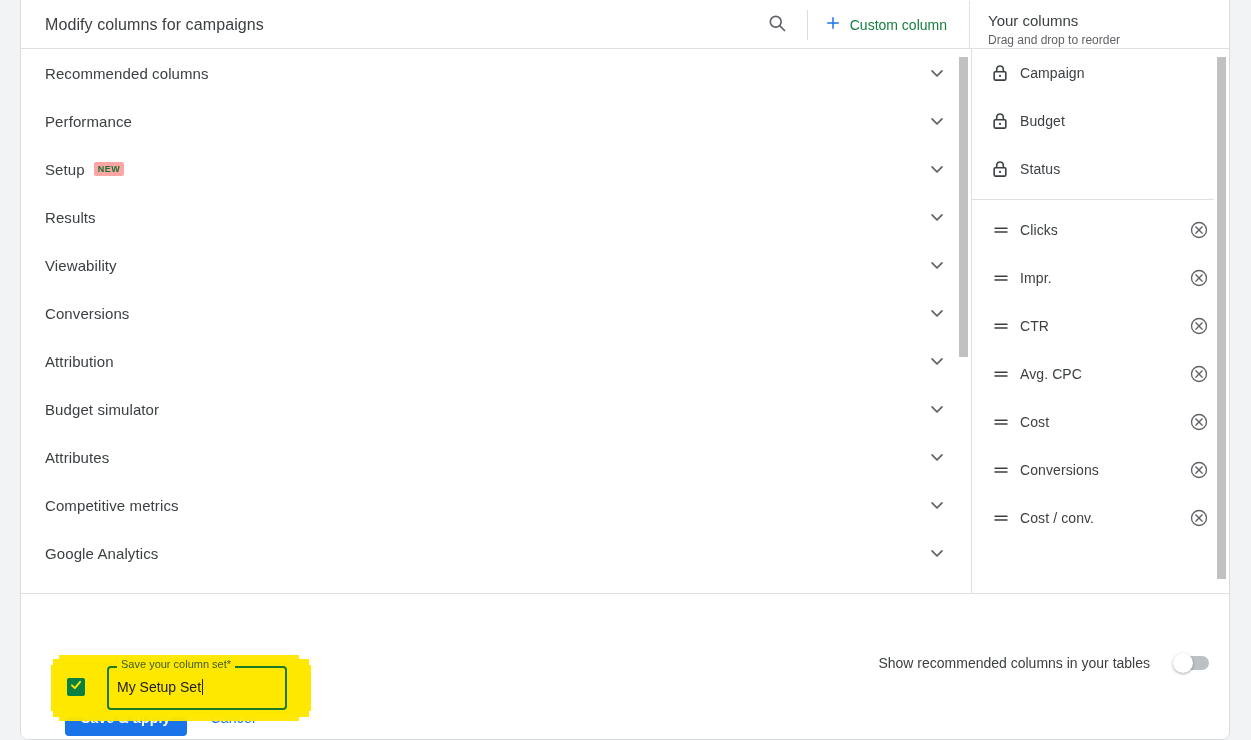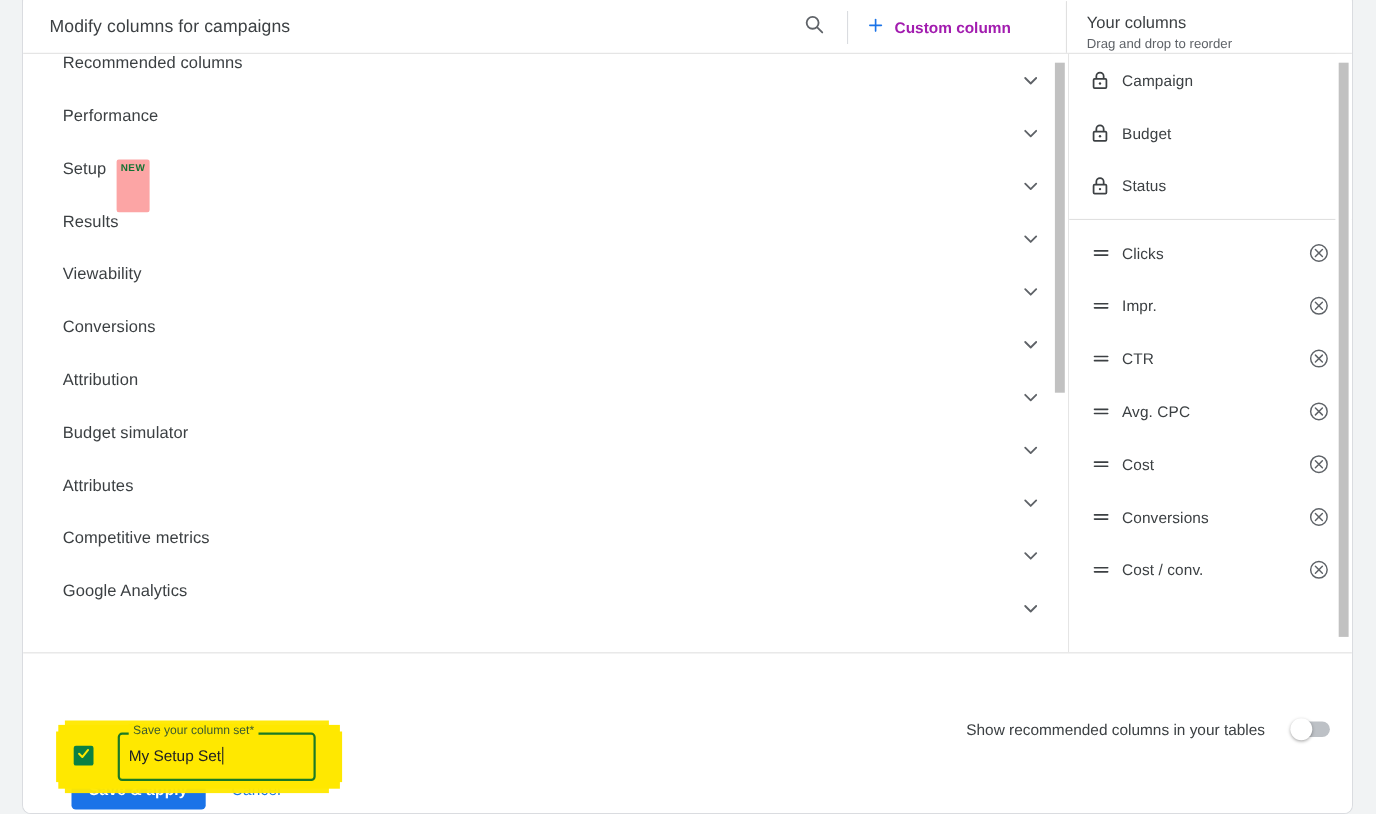--- a/index.html
+++ b/index.html
@@ -20,38 +20,37 @@
     overflow: hidden;
   }
 
   
   .header {
     position: absolute; left: 0; top: 48px;
     width: 1208px; height: 48px;
     display: flex; align-items: center;
     border-bottom: 1px solid #e0e0e0;
     background: #fff;
-    gap: 28px;
   }
   .header-title {
     margin-left: 24px;
     font-size: 16px; color: #3c4043; letter-spacing: .1px;
   }
   .header-tools {
     margin-left: auto; display: flex; align-items: center; height: 100%;
   }
   .search-btn {
     width: 44px; height: 44px;
     display: flex; align-items: center; justify-content: center;
     cursor: pointer;
   }
   .tool-divider { width: 1px; height: 30px; background: #dadce0; margin: 0 8px; }
   .custom-column {
     display: flex; align-items: center; gap: 8px;
-    color: #a21caf; font-size: 14px; font-weight: 700;
+    color: #15803d; font-size: 14px; font-weight: 400;
     padding: 0 22px 0 8px; cursor: pointer; white-space: nowrap;
   }
   .header-rightpane {
     width: 260px; height: 100%;
     border-left: 1px solid #e0e0e0;
     padding: 10px 0 0 18px;
   }
   .rp-title { font-size: 15px; color: #3c4043; line-height: 19px; }
   .rp-sub { font-size: 12px; color: #5f6368; margin-top: 3px; }
 
@@ -63,22 +62,22 @@
   }
   .left-pane {
     position: relative;
     width: 951px; height: 100%;
     border-right: 1px solid #e0e0e0;
     background: #fff;
   }
   .cat-row {
     position: relative;
     height: 48px;
-    display: flex; 
-    padding: 0 40px 0 36px;
+    display: flex; align-items: center;
+    padding: 0 40px 0 24px;
     cursor: pointer;
   }
   .cat-label {
     font-size: 15px; color: #3c4043; letter-spacing: .1px;
   }
   .badge-new {
     display: inline-block;
     margin-left: 9px;
     background: #fca5a5; color: #137333;
     font-size: 9px; font-weight: 700; letter-spacing: .5px;

